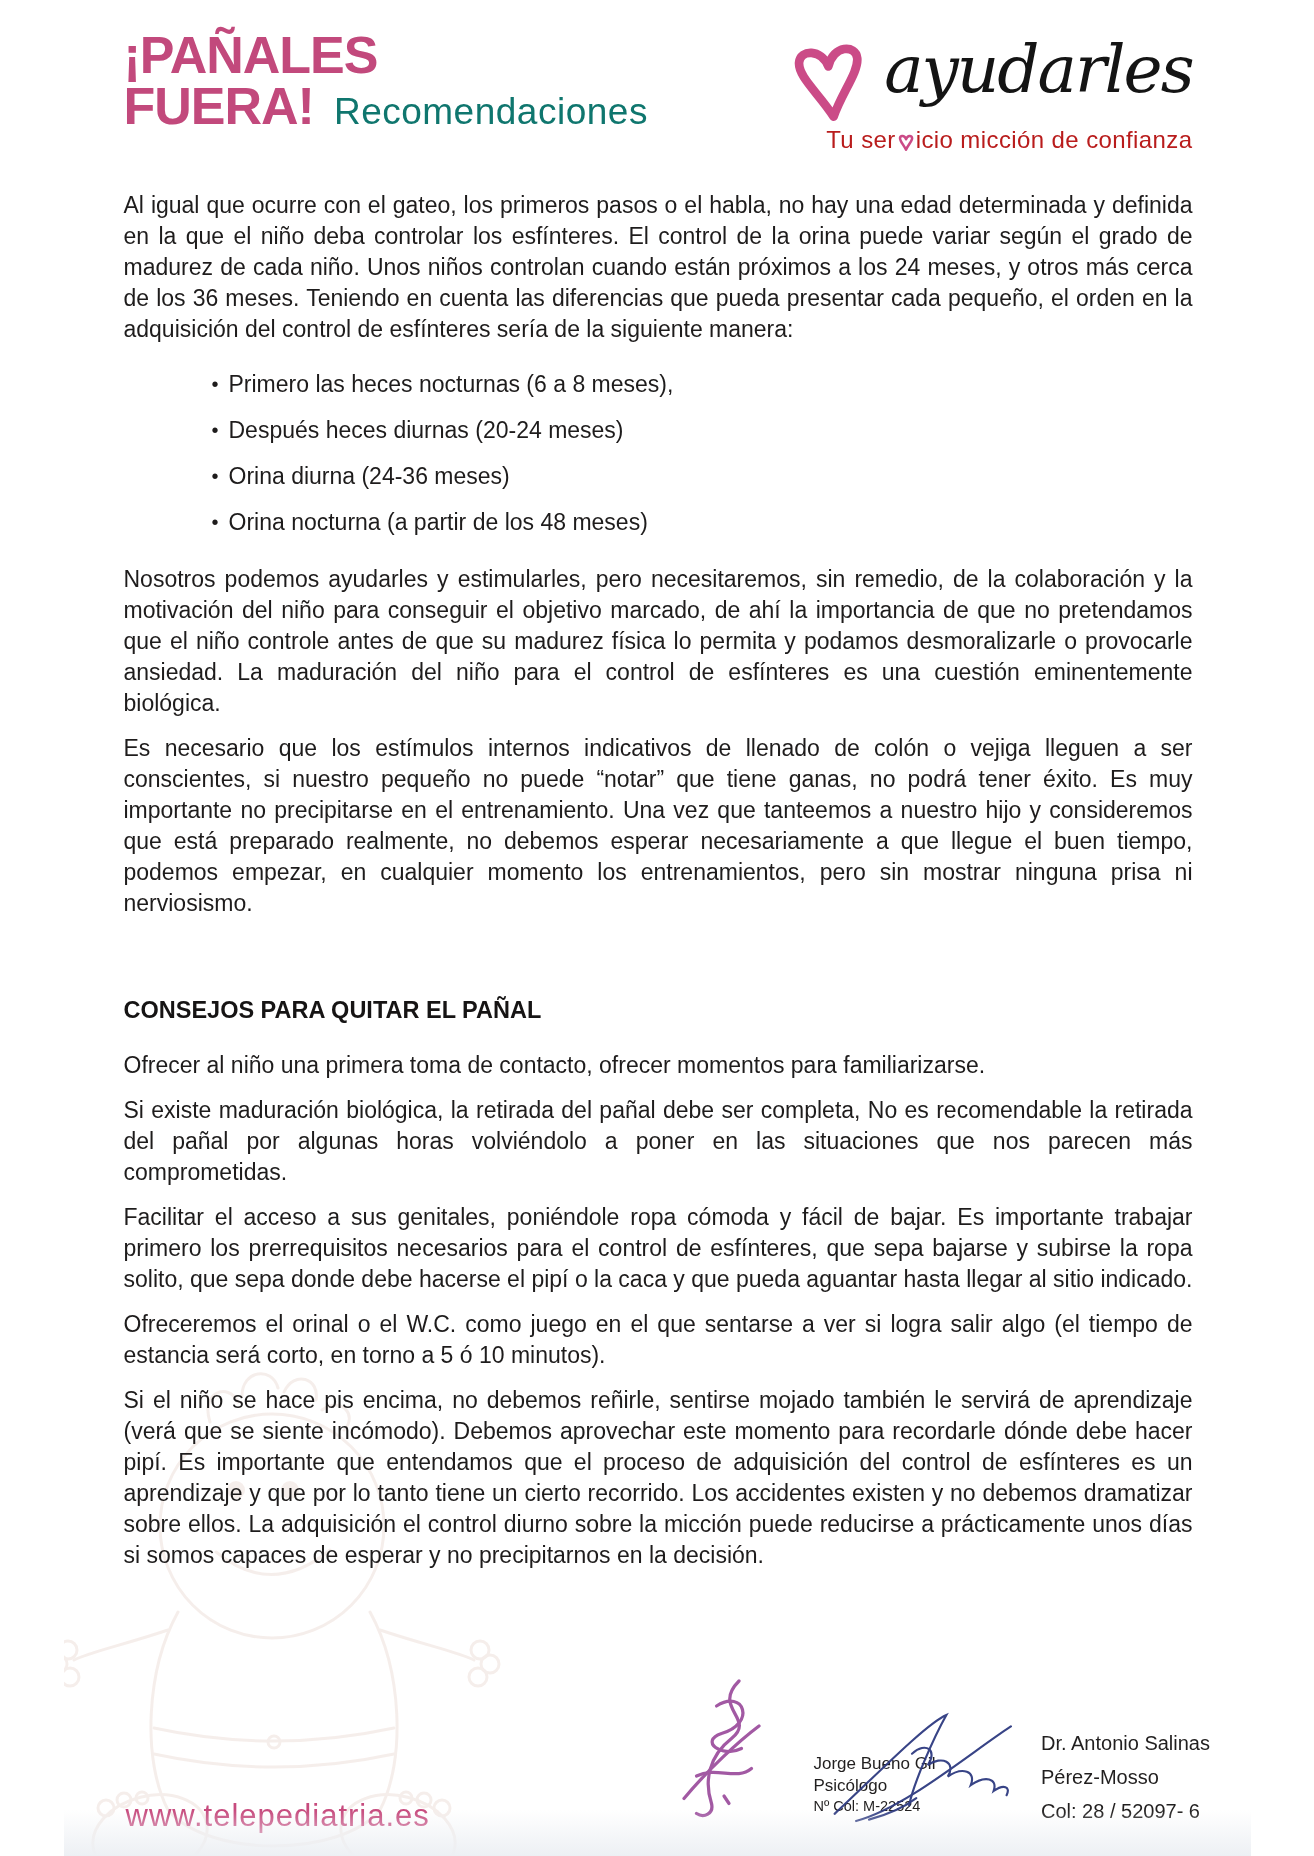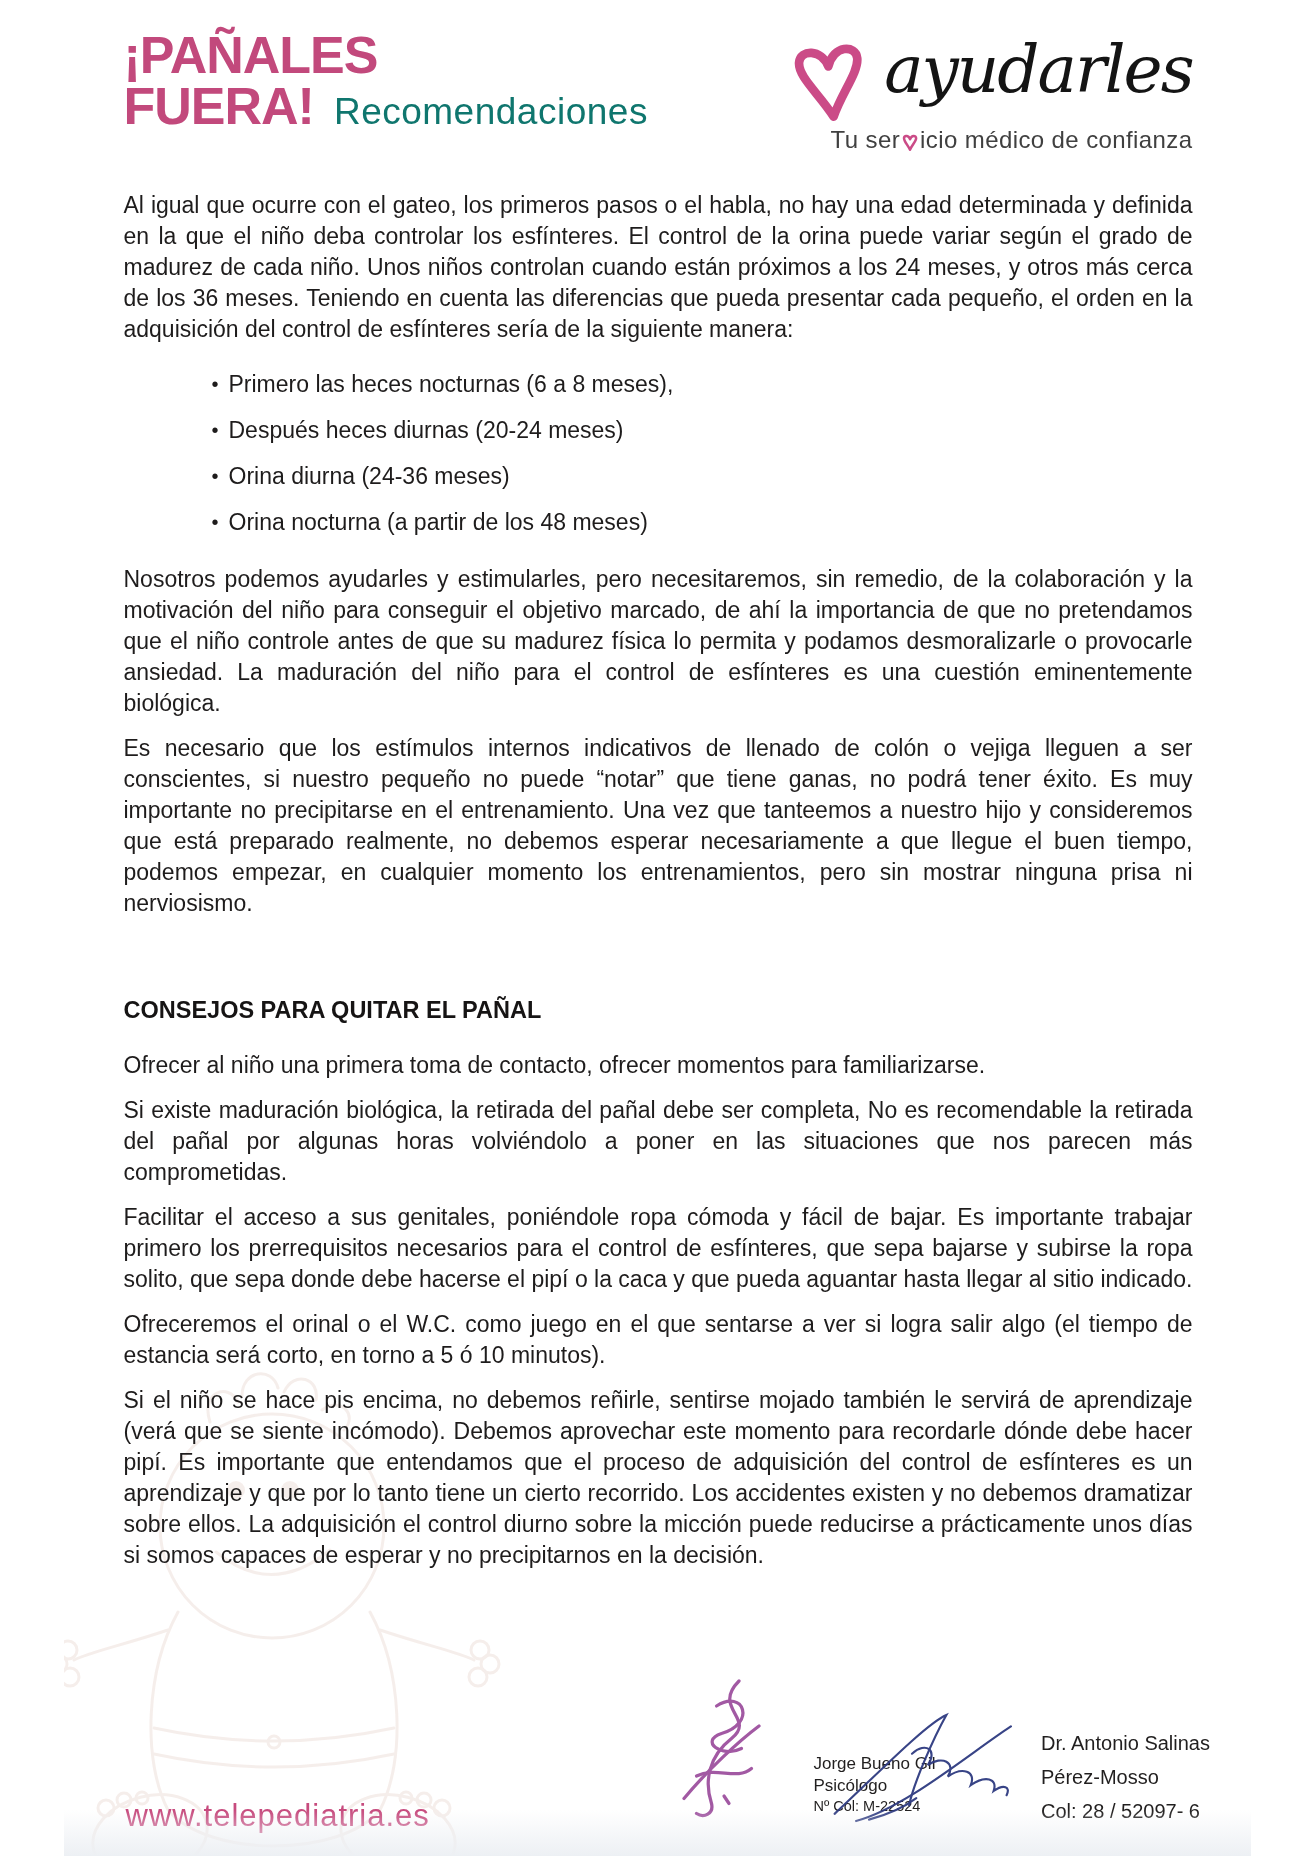--- a/index.html
+++ b/index.html
@@ -57,21 +57,21 @@
     font-size: 66px;
     line-height: 72px;
     color: #141414;
     letter-spacing: -2px;
   }
   .tagline {
     display: flex;
     align-items: center;
     justify-content: flex-end;
     font-size: 24px;
-    color: #404040;
+    color: #b91c1c;
     letter-spacing: 0.4px;
     margin-top: 4px;
   }
   .tagline svg { margin: 4px 1px 0 1px; }
   
   .body-p {
     font-size: 23px;
     line-height: 31px;
     text-align: justify;
     margin: 0 0 14px 0;
@@ -194,21 +194,21 @@
           <svg class="heart-logo" width="88" height="80" viewBox="0 0 100 92" fill="none">
             <path d="M50 86 C36 58 14 36 17 20 C20 5 44 7 50 28 C58 4 84 6 84 22 C84 38 62 60 50 86" stroke="#cb4b87" stroke-width="10" stroke-linecap="round" stroke-linejoin="round" transform="rotate(-6 50 46)"></path>
           </svg>
           <span class="brand-name">ayudarles</span>
         </div>
         <div class="tagline">
           <span>Tu ser</span>
           <svg width="18" height="17" viewBox="0 0 100 92" fill="none">
             <path d="M50 86 C36 58 14 36 17 20 C20 5 44 7 50 28 C58 4 84 6 84 22 C84 38 62 60 50 86" stroke="#cb4b87" stroke-width="14" stroke-linecap="round" stroke-linejoin="round"></path>
           </svg>
-          <span>icio médico de confianza</span>
+          <span>icio micción de confianza</span>
         </div>
       </div>
     </div>
 
     <p class="body-p intro">Al igual que ocurre con el gateo, los primeros pasos o el habla, no hay una edad determinada y definida en la que el niño deba controlar los esfínteres. El control de la orina puede variar según el grado de madurez de cada niño. Unos niños controlan cuando están próximos a los 24 meses, y otros más cerca de los 36 meses. Teniendo en cuenta las diferencias que pueda presentar cada pequeño, el orden en la adquisición del control de esfínteres sería de la siguiente manera:</p>
 
     <ul class="stages">
       <li>Primero las heces nocturnas (6 a 8 meses),</li>
       <li>Después heces diurnas (20-24 meses)</li>
       <li>Orina diurna (24-36 meses)</li>

